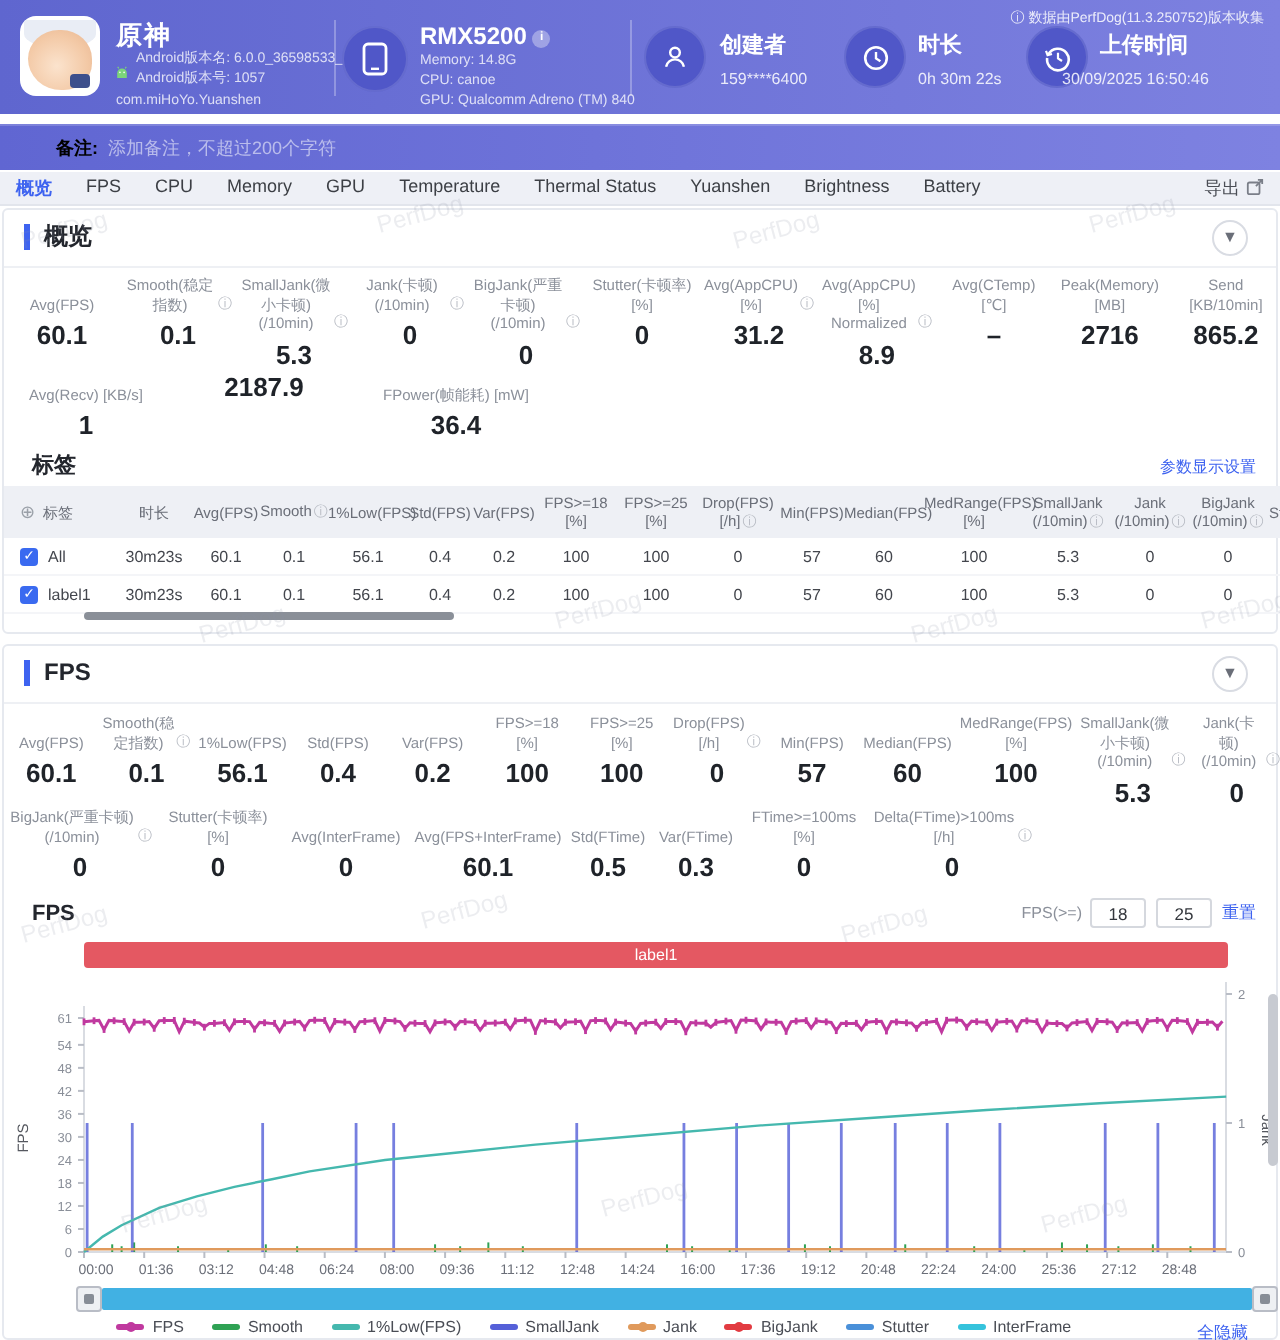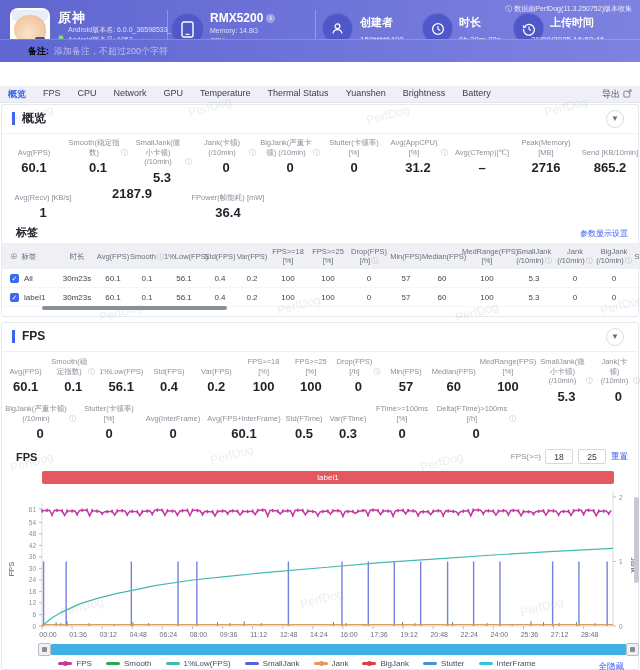--- a/index.html
+++ b/index.html
@@ -1,21 +1,21 @@
 <!DOCTYPE html>
 <html><head>
 <meta charset="utf-8">
 <style>
   html,body{margin:0;padding:0;}
   body{width:640px;height:670px;overflow:hidden;position:relative;background:#fff;
        font-family:"Liberation Sans","DejaVu Sans",sans-serif;-webkit-font-smoothing:antialiased;}
   .abs{position:absolute;}
   
   #header{top:0;left:0;width:640px;height:57px;background:linear-gradient(90deg,#5f66cf,#7d81e0);color:#fff;}
-  #remark{top:39px;left:0;width:640px;height:23px;background:linear-gradient(90deg,#6066d2,#7e82e1);
+  #remark{top:62px;left:0;width:640px;height:23px;background:linear-gradient(90deg,#6066d2,#7e82e1);
           border-top:1px solid rgba(255,255,255,.18);display:flex;align-items:center;padding-left:28px;box-sizing:border-box;}
   #remark .lbl{font-size:9px;font-weight:bold;}
   #remark .ph{font-size:9px;color:rgba(255,255,255,.55);margin-left:5px;}
   .appicon{top:8px;left:10px;width:40px;height:40px;border-radius:8px;background:#fff;overflow:hidden;}
   .appicon .blob{position:absolute;left:4px;top:7px;width:32px;height:30px;border-radius:50% 50% 46% 54%;
                  background:radial-gradient(circle at 45% 60%,#fbe3cd 0%,#f3c9a6 60%,#e8b58f 100%);}
   .appicon .hair{position:absolute;left:2px;top:2px;width:36px;height:14px;border-radius:0 0 60% 60%;background:#e9edf5;}
   .appicon .rib{position:absolute;right:5px;bottom:4px;width:10px;height:7px;border-radius:2px;background:#3d4f8c;}
   .hname{font-size:13px;font-weight:bold;letter-spacing:1px;}
   .hline{font-size:7px;color:rgba(255,255,255,.78);line-height:10px;white-space:nowrap;}
@@ -157,21 +157,21 @@
 <div id="remark" class="abs">
   <span class="lbl">备注:</span>
   <span class="ph">添加备注，不超过200个字符</span>
 </div>
 
 <div id="tabbar" class="abs">
   <div id="tabs-container" style="display:flex;">
       <div class="tab active">概览</div>
       <div class="tab">FPS</div>
       <div class="tab">CPU</div>
-      <div class="tab">Network</div>
+      <div class="tab">Memory</div>
       <div class="tab">GPU</div>
       <div class="tab">Temperature</div>
       <div class="tab">Thermal Status</div>
       <div class="tab">Yuanshen</div>
       <div class="tab">Brightness</div>
       <div class="tab">Battery</div>
     </div>
   <div id="export-btn">
     <span>导出</span>
     <span>
@@ -227,20 +227,27 @@
           <span>Stutter(卡顿率) [%]</span>
         </div>
         <div class="sv">0</div>
       </div>
       <div class="stat">
         <div class="sl">
           <span>Avg(AppCPU) [%]</span>
           <span class="icon-info">ⓘ</span>
         </div>
         <div class="sv">31.2</div>
+      </div>
+      <div class="stat">
+        <div class="sl">
+          <span>Avg(AppCPU) [%] Normalized</span>
+          <span class="icon-info">ⓘ</span>
+        </div>
+        <div class="sv">8.9</div>
       </div>
       <div class="stat">
         <div class="sl">
           <span>Avg(CTemp)[℃]</span>
         </div>
         <div class="sv">–</div>
       </div>
       <div class="stat">
         <div class="sl">
           <span>Peak(Memory) [MB]</span>

